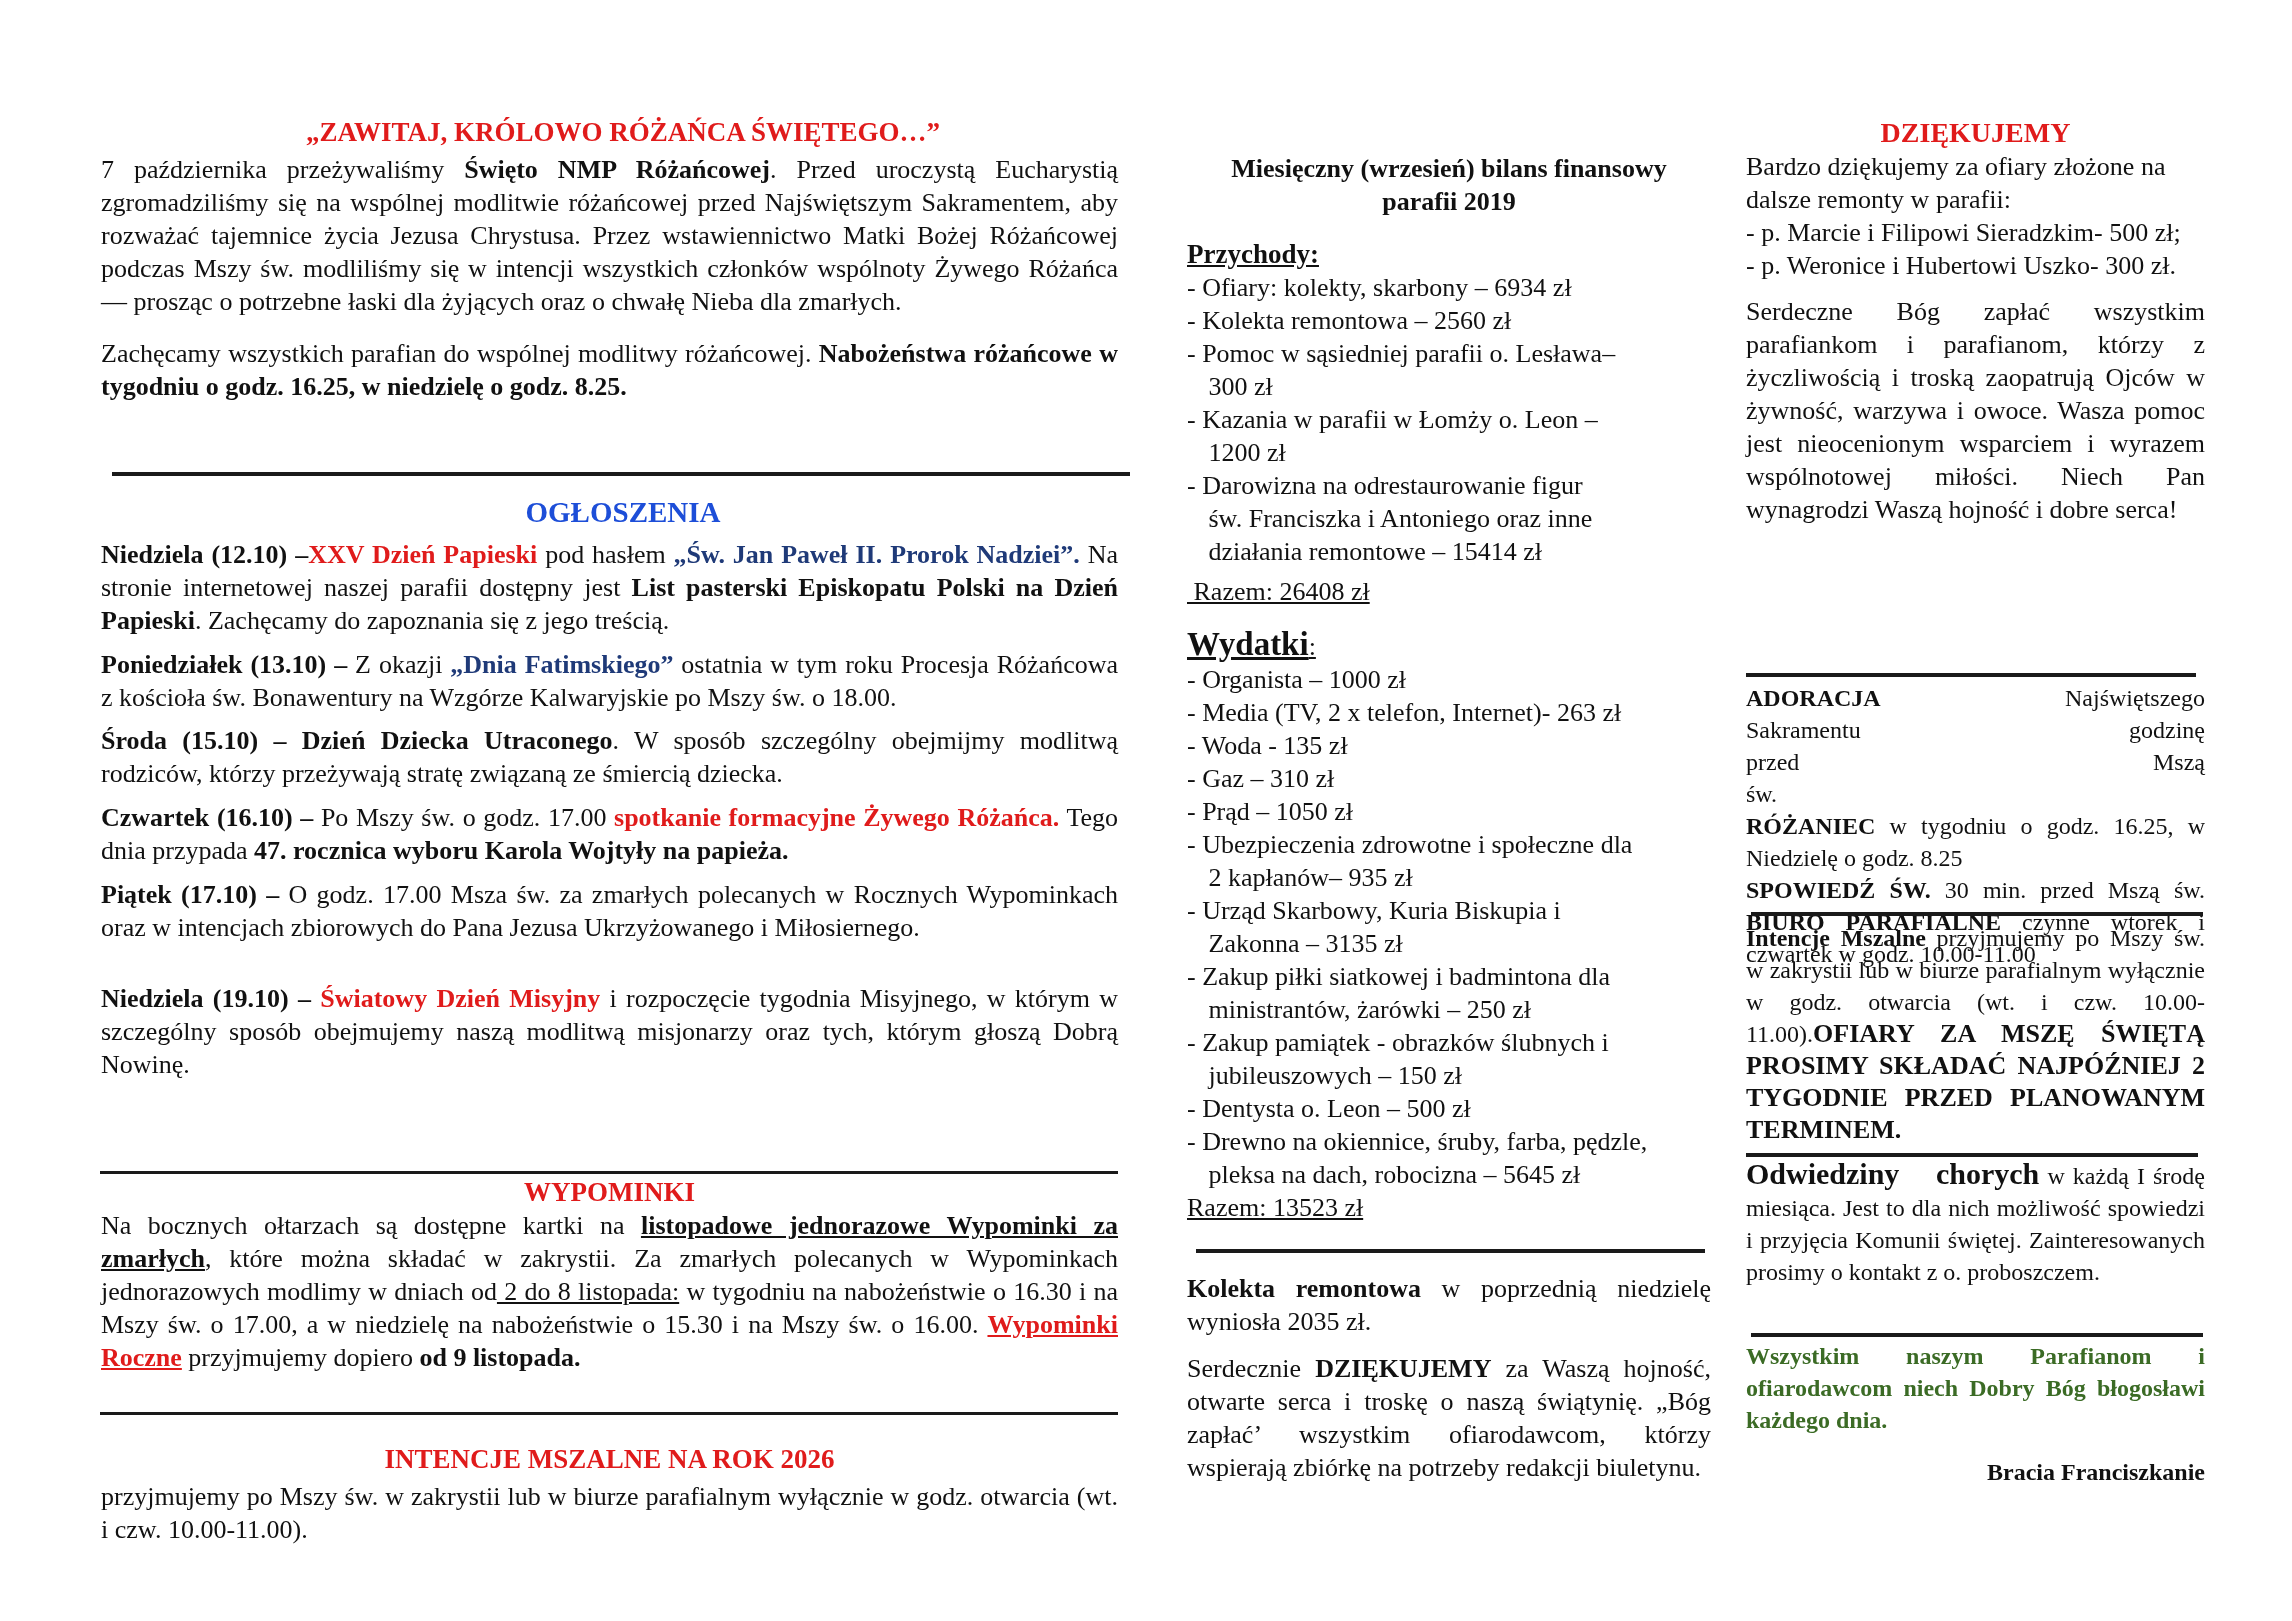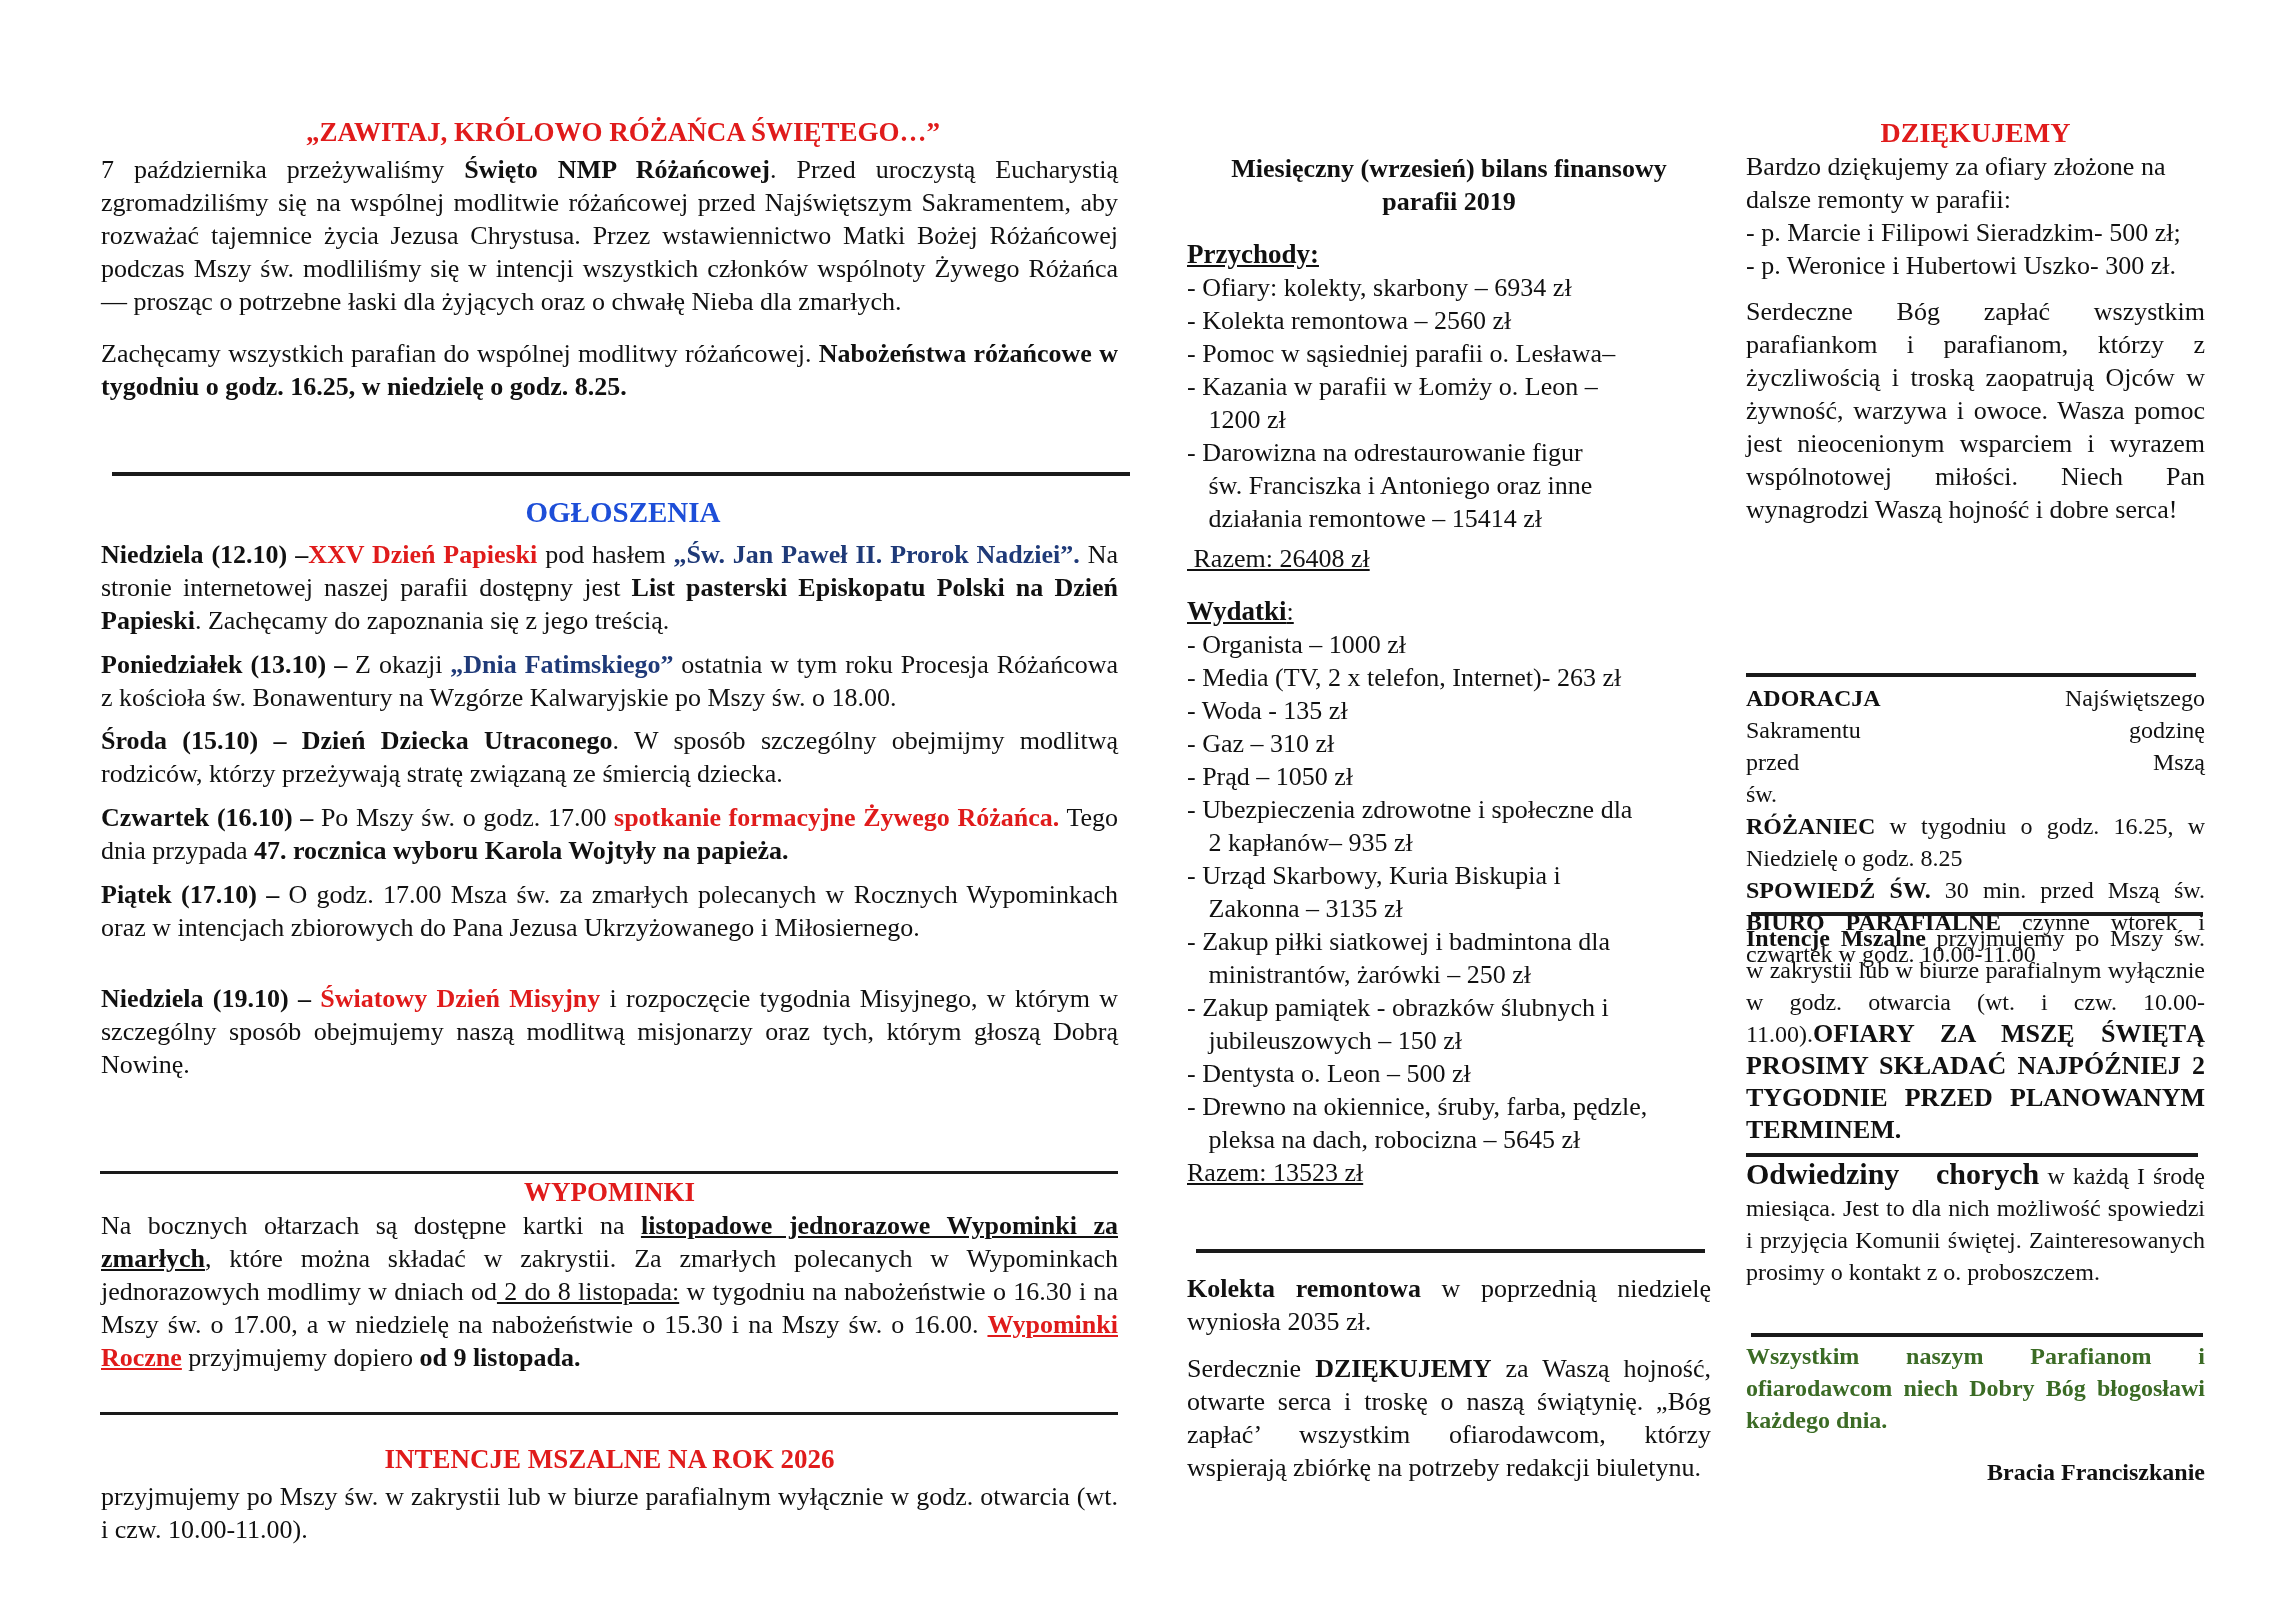--- a/index.html
+++ b/index.html
@@ -68,35 +68,36 @@
     <div class="list-line b u" style="font-size:27px;">Przychody:</div>
     <div id="income-list">
         <div>
           <div class="list-line">- Ofiary: kolekty, skarbony – 6934 zł</div>
         </div>
         <div>
           <div class="list-line">- Kolekta remontowa – 2560 zł</div>
         </div>
         <div>
           <div class="list-line">- Pomoc w sąsiedniej parafii o. Lesława–</div>
+          <div class="list-line ind">300 zł</div>
         </div>
         <div>
           <div class="list-line">- Kazania w parafii w Łomży o. Leon –</div>
           <div class="list-line ind">1200 zł</div>
         </div>
         <div>
           <div class="list-line">- Darowizna na odrestaurowanie figur</div>
           <div class="list-line ind">św. Franciszka i Antoniego oraz inne</div>
           <div class="list-line ind">działania remontowe – 15414 zł</div>
         </div>
       </div>
     <div class="list-line u" style="margin-top:7.2px; white-space:pre; display:inline-block;"> Razem: 26408 zł</div>
   </div>
   <div style="margin-top:19.7px;">
-    <div class="list-line"><b class="u" style="font-size:27px;">Wydatki</b><span class="u">:</span></div>
+    <div class="list-line"><b class="u" style="font-size:33px;">Wydatki</b><span class="u">:</span></div>
     <div id="expenses-list">
         <div>
           <div class="list-line">- Organista – 1000 zł</div>
         </div>
         <div>
           <div class="list-line">- Media (TV, 2 x telefon, Internet)- 263 zł</div>
         </div>
         <div>
           <div class="list-line">- Woda - 135 zł</div>
         </div>

